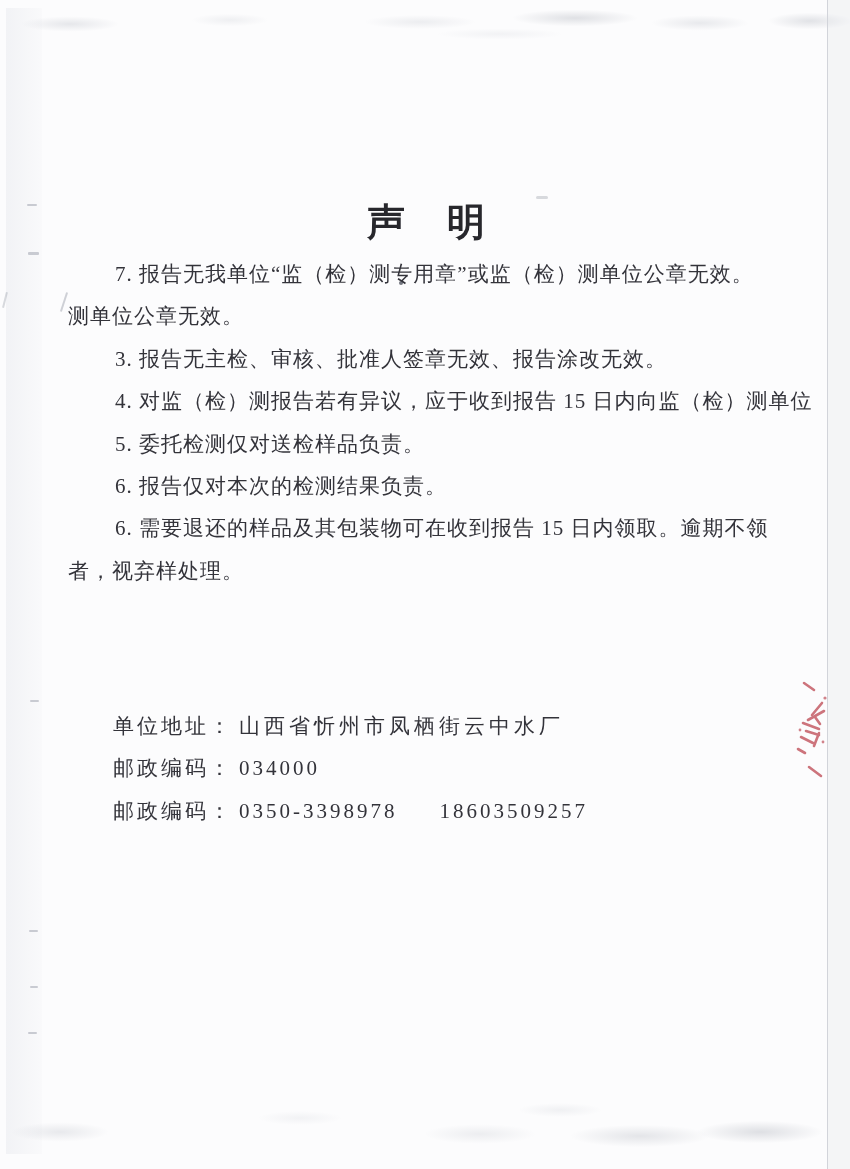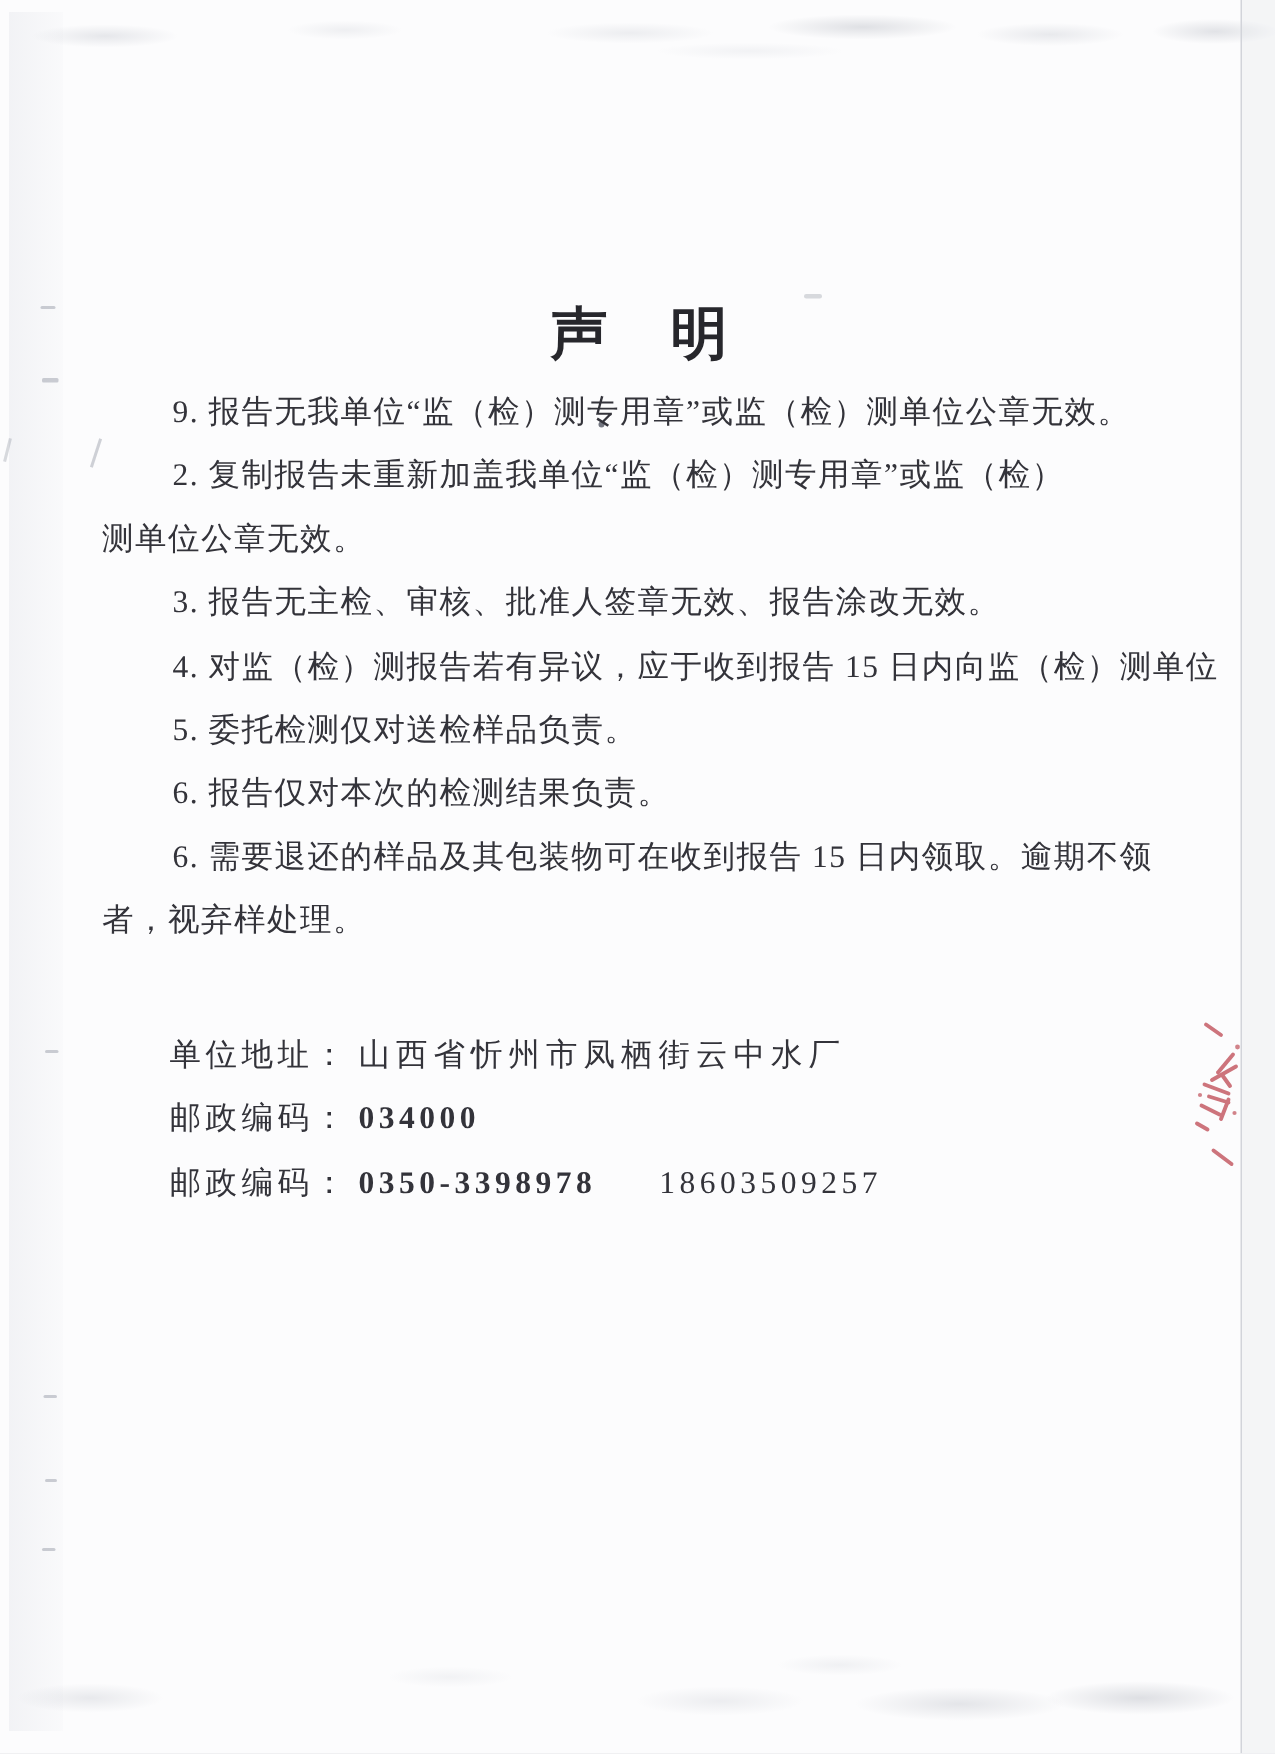--- a/index.html
+++ b/index.html
@@ -89,29 +89,29 @@
   .statement {
     position: absolute; left: 68px; top: 253px; width: 720px;
   }
   .line {
     height: 42.4px; line-height: 42.4px;
     font-size: 21px; letter-spacing: 1px; white-space: nowrap;
   }
   .line.indent { text-indent: 47px; }
 
   .contact {
-    position: absolute; left: 113px; top: 682px; width: 600px;
+    position: absolute; left: 113px; top: 705px; width: 600px;
   }
   .contact-row {
     height: 42.4px; line-height: 42.4px;
     font-size: 21px; white-space: nowrap;
   }
   .contact-label { letter-spacing: 3px; }
   .contact-value { margin-left: 6px; letter-spacing: 4px; }
-  .contact-value.num { letter-spacing: 3px; font-weight: bold; }
+  .contact-value.num { letter-spacing: 3px; }
   .contact-value2 { margin-left: 42px; letter-spacing: 3px; }
 
   .stamp {
     position: absolute; left: 792px; top: 672px; width: 46px; height: 112px;
     pointer-events: none; opacity: .88;
   }
 </style>
 </head>
 <body>
 
@@ -129,22 +129,21 @@
   <div class="dash tick5"></div>
   <div class="dash tick6"></div>
   <div class="slash-a"></div>
   <div class="slash-b"></div>
   <div class="stray-dot"></div>
   <div class="smudge-title"></div>
 
   <div class="doc-title">声　明</div>
 
   <div class="statement">
-    <div class="line indent">9. 报告无我单位“监（检）测专用章”或监（检）测单位公章无效。</div>
-    <div class="line indent">2. 复制报告未重新加盖我单位“监（检）测专用章”或监（检）</div>
+    <div class="line indent">7. 报告无我单位“监（检）测专用章”或监（检）测单位公章无效。</div>
     <div class="line">测单位公章无效。</div>
     <div class="line indent">3. 报告无主检、审核、批准人签章无效、报告涂改无效。</div>
     <div class="line indent">4. 对监（检）测报告若有异议，应于收到报告 15 日内向监（检）测单位</div>
     <div class="line indent">5. 委托检测仅对送检样品负责。</div>
     <div class="line indent">6. 报告仅对本次的检测结果负责。</div>
     <div class="line indent">6. 需要退还的样品及其包装物可在收到报告 15 日内领取。逾期不领</div>
     <div class="line">者，视弃样处理。</div>
   </div>
 
   <div class="contact">

